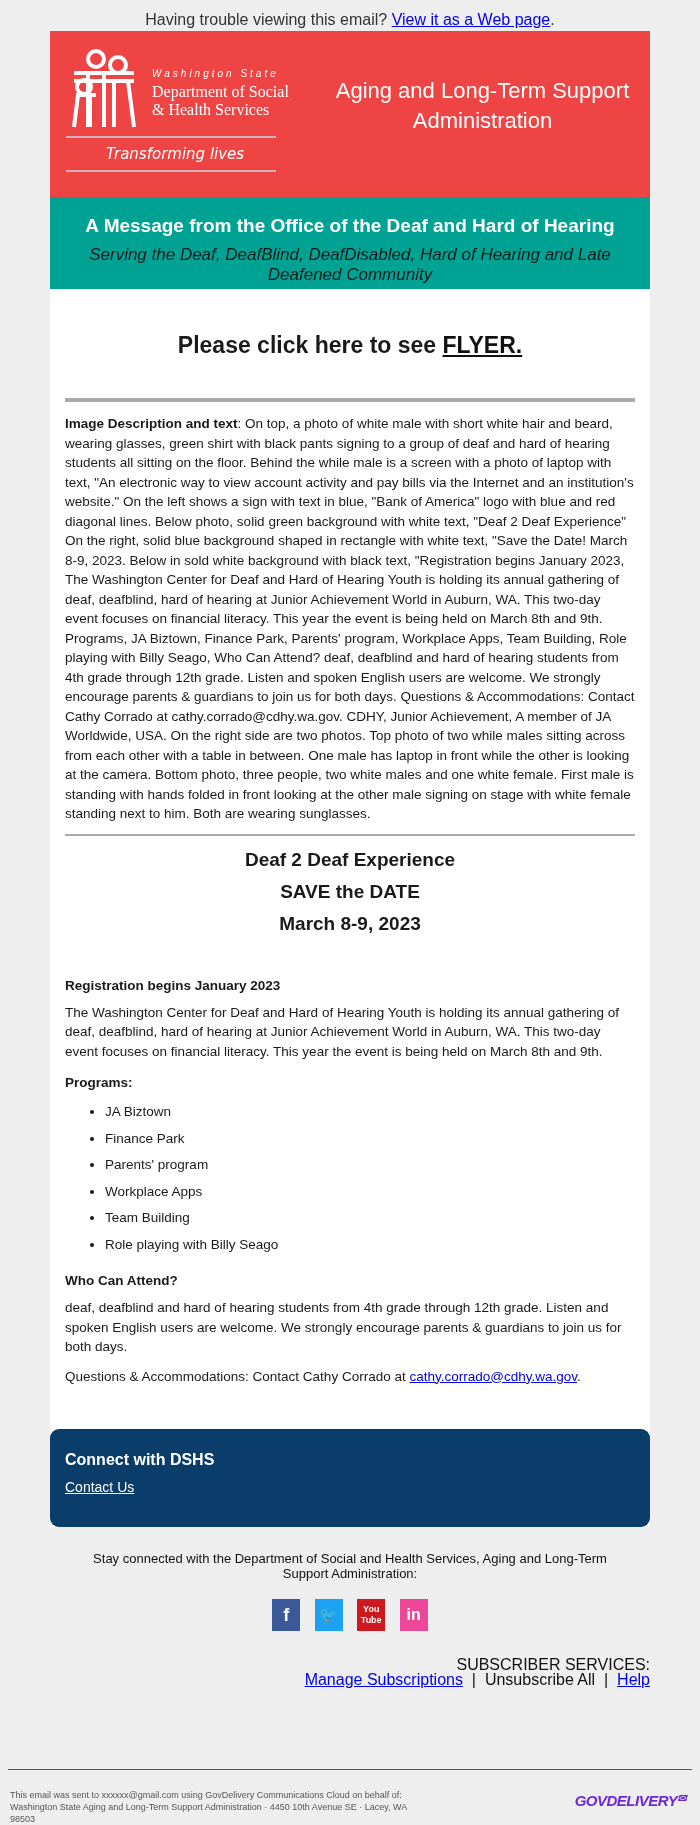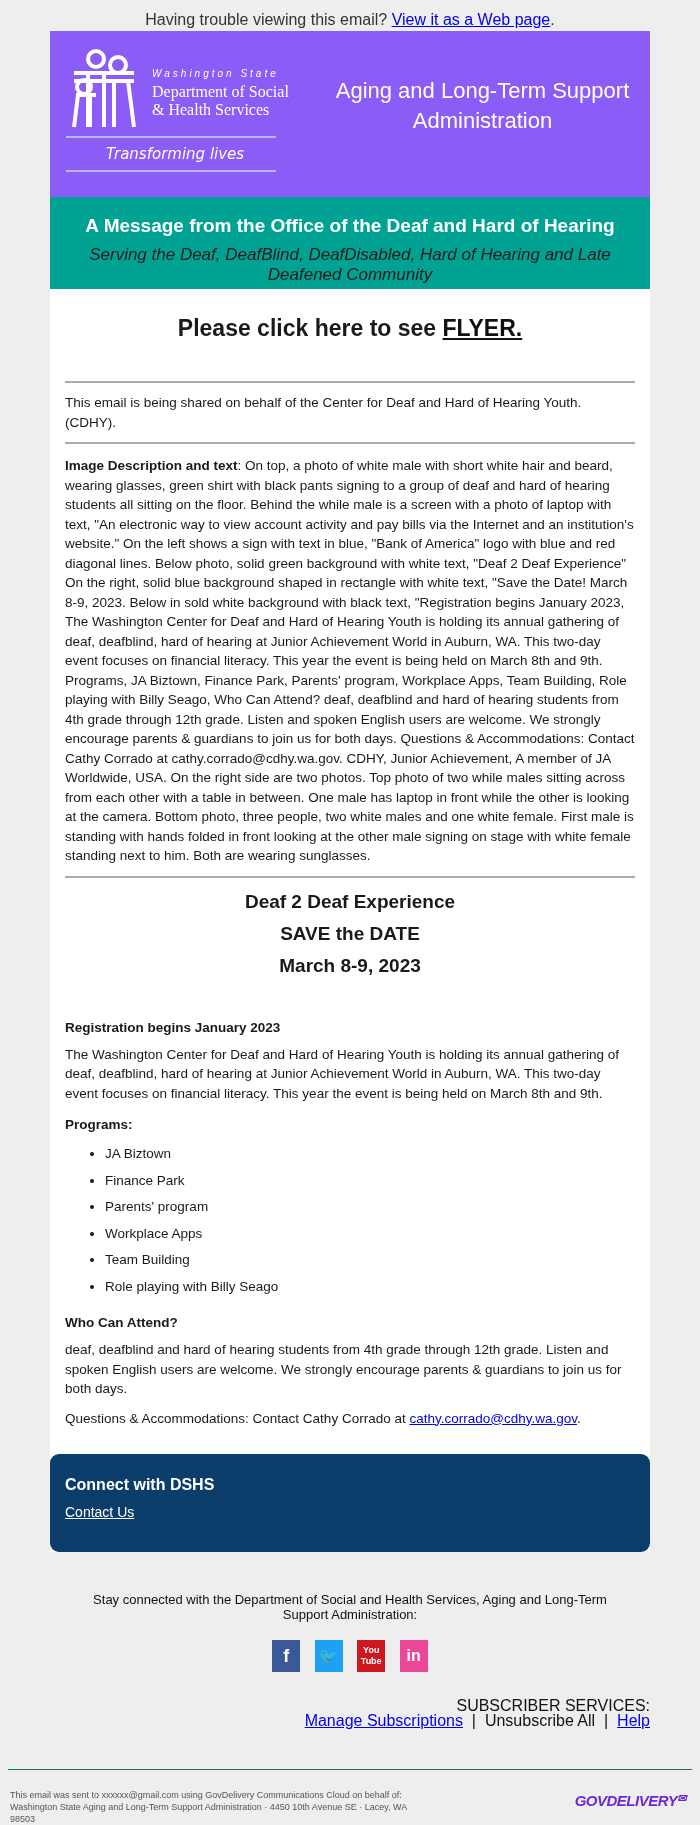--- a/index.html
+++ b/index.html
@@ -1,27 +1,27 @@
 <!DOCTYPE html>
 <html><head>
 <meta charset="utf-8">
 <style>
   * { box-sizing: border-box; margin: 0; padding: 0; }
   html, body { width: 700px; background: #eeeeee; font-family: "Liberation Sans", sans-serif; color: #1a1a1a; }
   body { height: 1825px; position: relative; }
   a { color: #0000ee; }
   .preheader { height: 31px; text-align: center; font-size: 16px; color: #333; padding-top: 11px; }
   .container { width: 600px; margin: 0 auto; background: #fff; }
-  .banner { background: #8b5cf6; height: 166px; position: relative; }
+  .banner { background: #ef4444; height: 166px; position: relative; }
   .logo { position: absolute; left: 16px; top: 14px; width: 246px; height: 140px; }
   .banner-title { position: absolute; left: 270px; top: 45px; width: 325px; text-align: center; color: #fff; font-size: 22px; line-height: 30px; }
   .teal { background: #00a294; height: 92px; text-align: center; padding-top: 18px; }
   .teal h1 { color: #fff; font-size: 19px; font-weight: bold; }
   .teal p { color: #1a1a1a; font-size: 17px; font-style: italic; margin-top: 8px; }
-  .content { padding: 0 15px; }
+  .content { padding: 17px 15px; }
   .flyer { text-align: center; font-size: 23px; font-weight: bold; padding-top: 26px; height: 92px; }
   .flyer a { color: #111; }
   hr.rule { border: none; border-top: 2px solid #aaa; }
   .para { font-size: 13.5px; line-height: 19.5px; }
   .shared { padding: 10px 0 10px; }
   .desc { padding: 12px 0 10px; }
   .save { text-align: center; font-size: 19px; font-weight: bold; line-height: 32px; padding-top: 8px; height: 130px; }
   .h4 { font-size: 13.5px; font-weight: bold; margin-top: 12px; }
   .progs { margin: 14px 0 0 40px; font-size: 13.5px; list-style: disc; }
   .progs li { height: 26.5px; }
@@ -67,21 +67,20 @@
   <div class="teal">
     <h1>A Message from the Office of the Deaf and Hard of Hearing</h1>
     <p>Serving the Deaf, DeafBlind, DeafDisabled, Hard of Hearing and Late Deafened Community</p>
   </div>
 
   <div class="content">
     <div class="flyer">
       <span>Please click here to see </span><a href="#">FLYER.</a>
     </div>
     <hr class="rule">
-    <p class="para shared">This email is being shared on behalf of the Center for Deaf and Hard of Hearing Youth. (CDHY).</p>
     <hr class="rule">
     <p class="para desc"><b>Image Description and text</b><span>: On top, a photo of white male with short white hair and beard, wearing glasses, green shirt with black pants signing to a group of deaf and hard of hearing students all sitting on the floor. Behind the while male is a screen with a photo of laptop with text, "An electronic way to view account activity and pay bills via the Internet and an institution's website." On the left shows a sign with text in blue, "Bank of America" logo with blue and red diagonal lines. Below photo, solid green background with white text, "Deaf 2 Deaf Experience" On the right, solid blue background shaped in rectangle with white text, "Save the Date! March 8-9, 2023. Below in sold white background with black text, "Registration begins January 2023, The Washington Center for Deaf and Hard of Hearing Youth is holding its annual gathering of deaf, deafblind, hard of hearing at Junior Achievement World in Auburn, WA. This two-day event focuses on financial literacy. This year the event is being held on March 8th and 9th. Programs, JA Biztown, Finance Park, Parents' program, Workplace Apps, Team Building, Role playing with Billy Seago, Who Can Attend? deaf, deafblind and hard of hearing students from 4th grade through 12th grade. Listen and spoken English users are welcome. We strongly encourage parents &amp; guardians to join us for both days. Questions &amp; Accommodations: Contact Cathy Corrado at cathy.corrado@cdhy.wa.gov. CDHY, Junior Achievement, A member of JA Worldwide, USA. On the right side are two photos. Top photo of two while males sitting across from each other with a table in between. One male has laptop in front while the other is looking at the camera. Bottom photo, three people, two white males and one white female. First male is standing with hands folded in front looking at the other male signing on stage with white female standing next to him. Both are wearing sunglasses.</span></p>
     <hr class="rule">
 
     <div class="save">
       <div>Deaf 2 Deaf Experience</div>
       <div>SAVE the DATE</div>
       <div>March 8-9, 2023</div>
     </div>
 
@@ -100,21 +99,21 @@
     <p class="para" style="margin-top:10px">deaf, deafblind and hard of hearing students from 4th grade through 12th grade. Listen and spoken English users are welcome. We strongly encourage parents &amp; guardians to join us for both days.</p>
     <p class="para" style="margin-top:10px"><span>Questions &amp; Accommodations: Contact Cathy Corrado at </span><a href="#">cathy.corrado@cdhy.wa.gov</a><span>.</span></p>
   </div>
 
   <div class="connect">
     <h3>Connect with DSHS</h3>
     <a href="#">Contact Us</a>
   </div>
 </div>
 
-<div style="width:600px;margin:16px auto;">
+<div style="width:600px;margin:0 auto;">
   <p class="stay">Stay connected with the Department of Social and Health Services, Aging and Long-Term Support Administration:</p>
   <div class="social">
     <span style="background:#3b5998">f</span>
     <span style="background:#1da1f2;font-size:15px">🐦</span>
     <span style="background:#cc181e;font-size:9px;line-height:11px;padding-top:5px">You<br>Tube</span>
     <span style="background:#ec4899;font-size:16px">in</span>
   </div>
   <div class="subs">
     <div>SUBSCRIBER SERVICES:</div>
     <a href="#">Manage Subscriptions</a>

